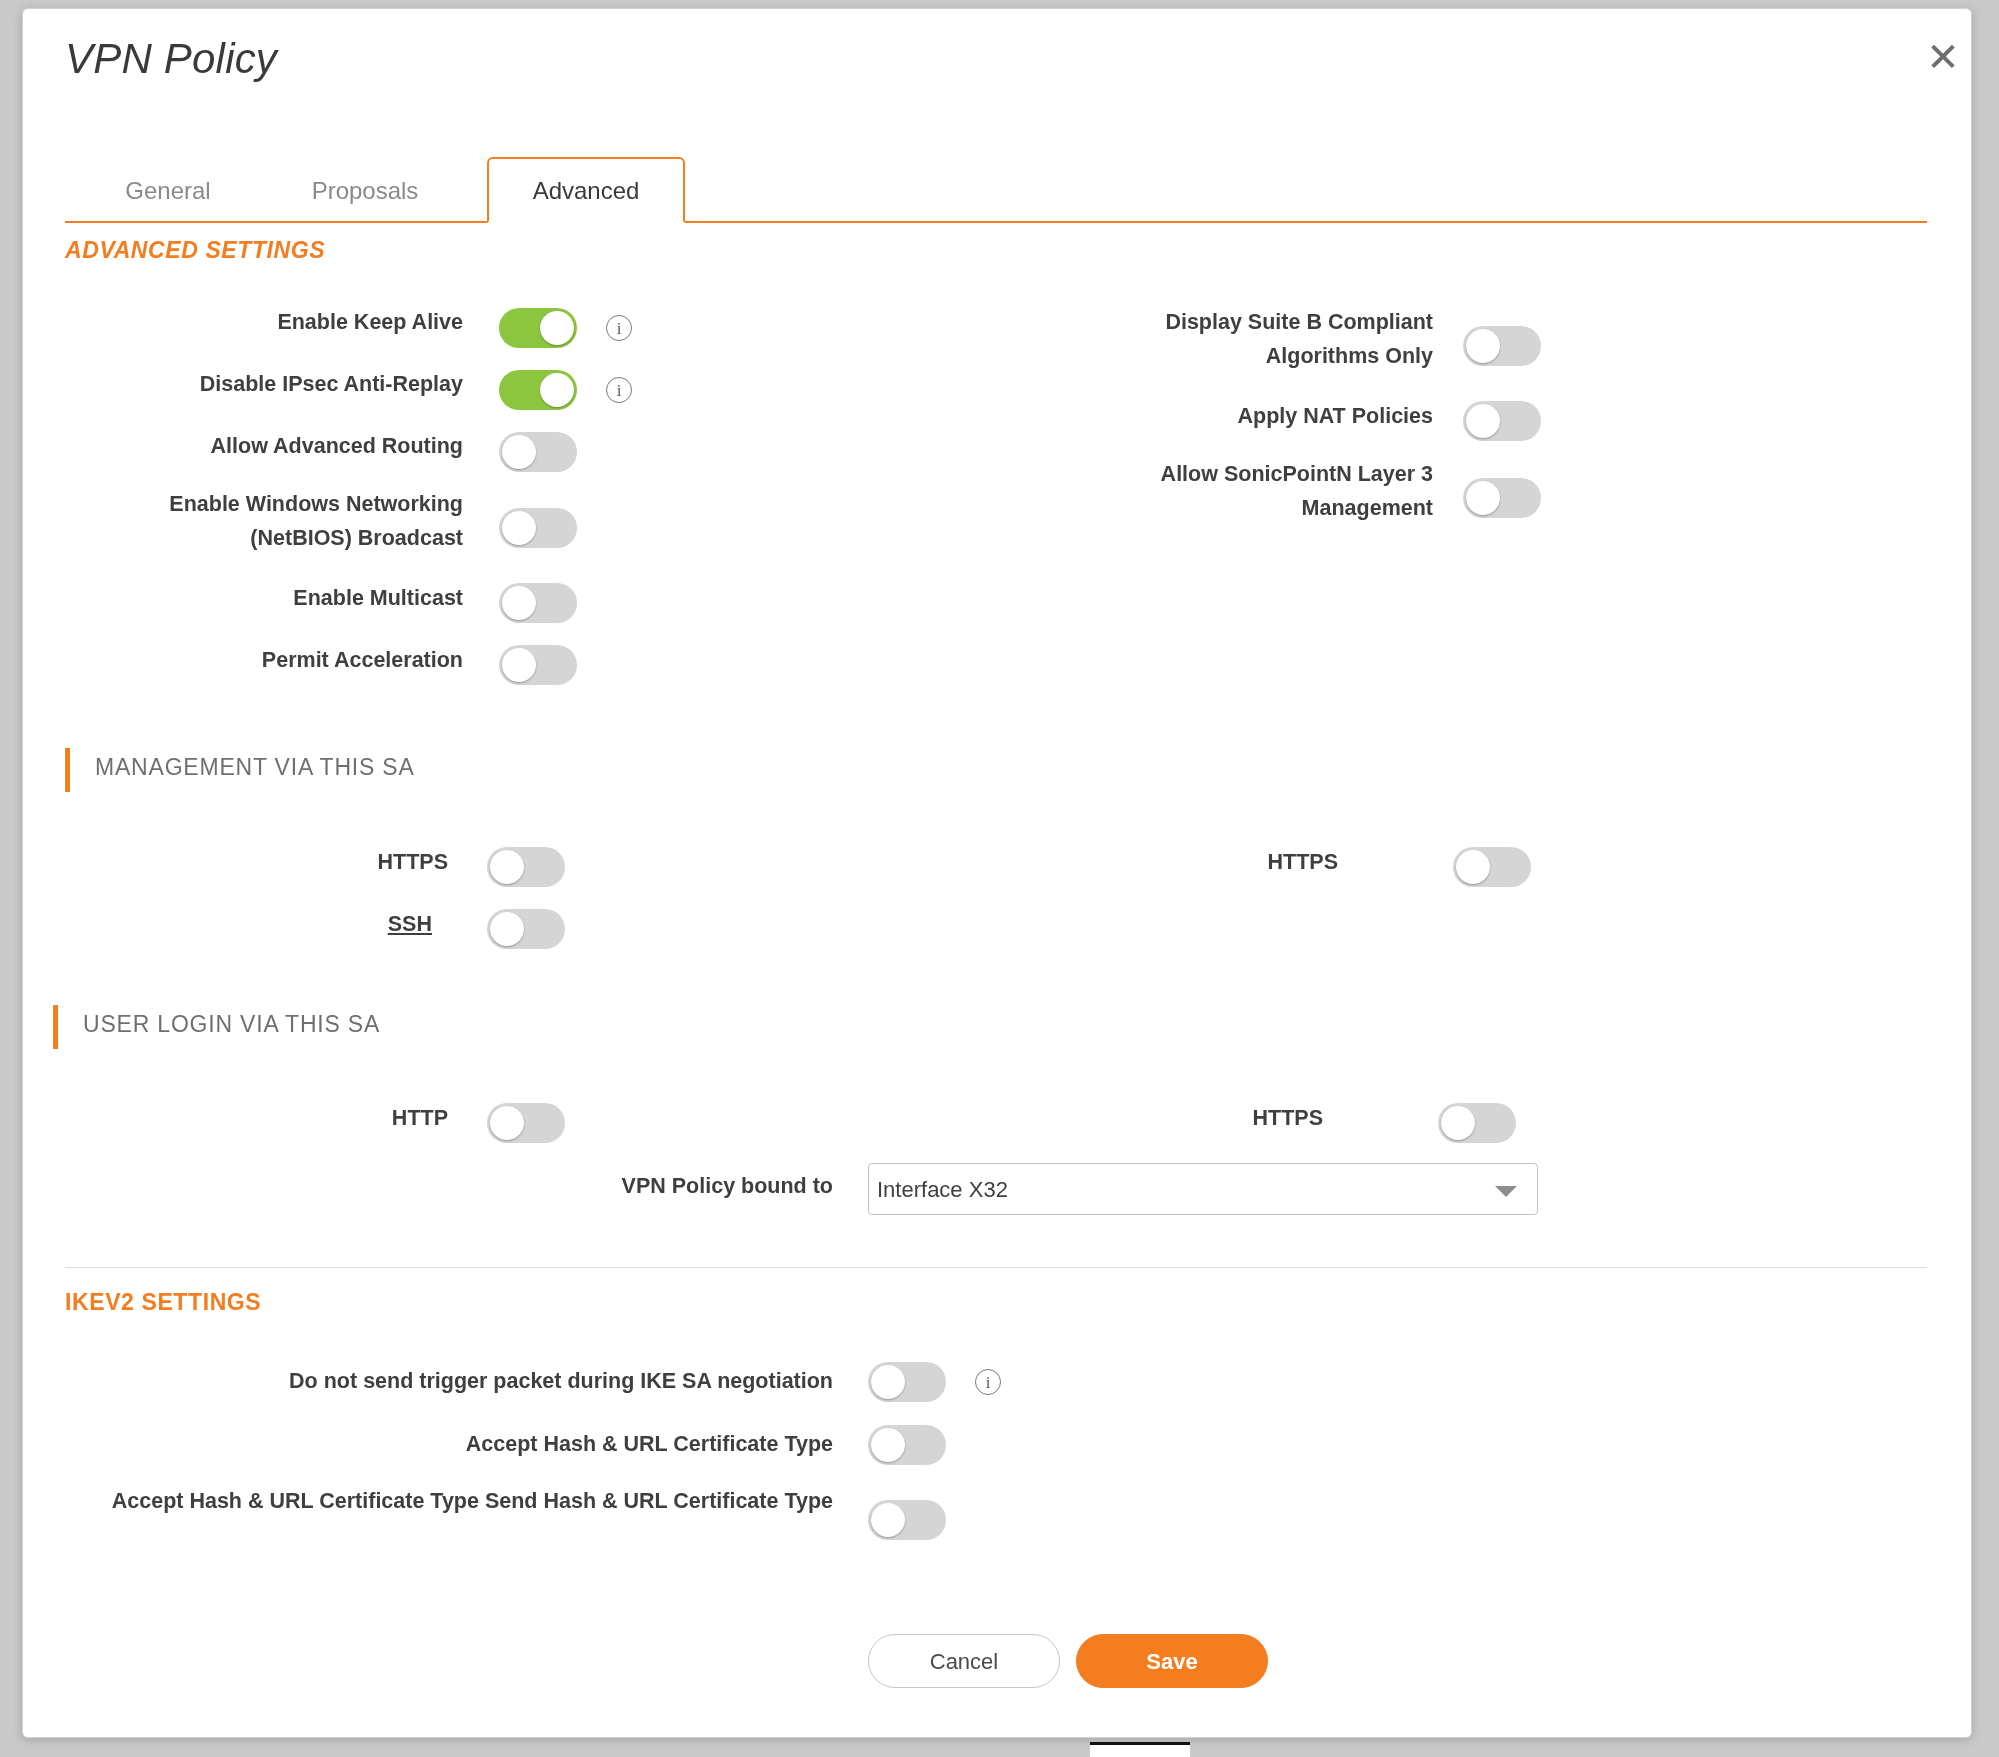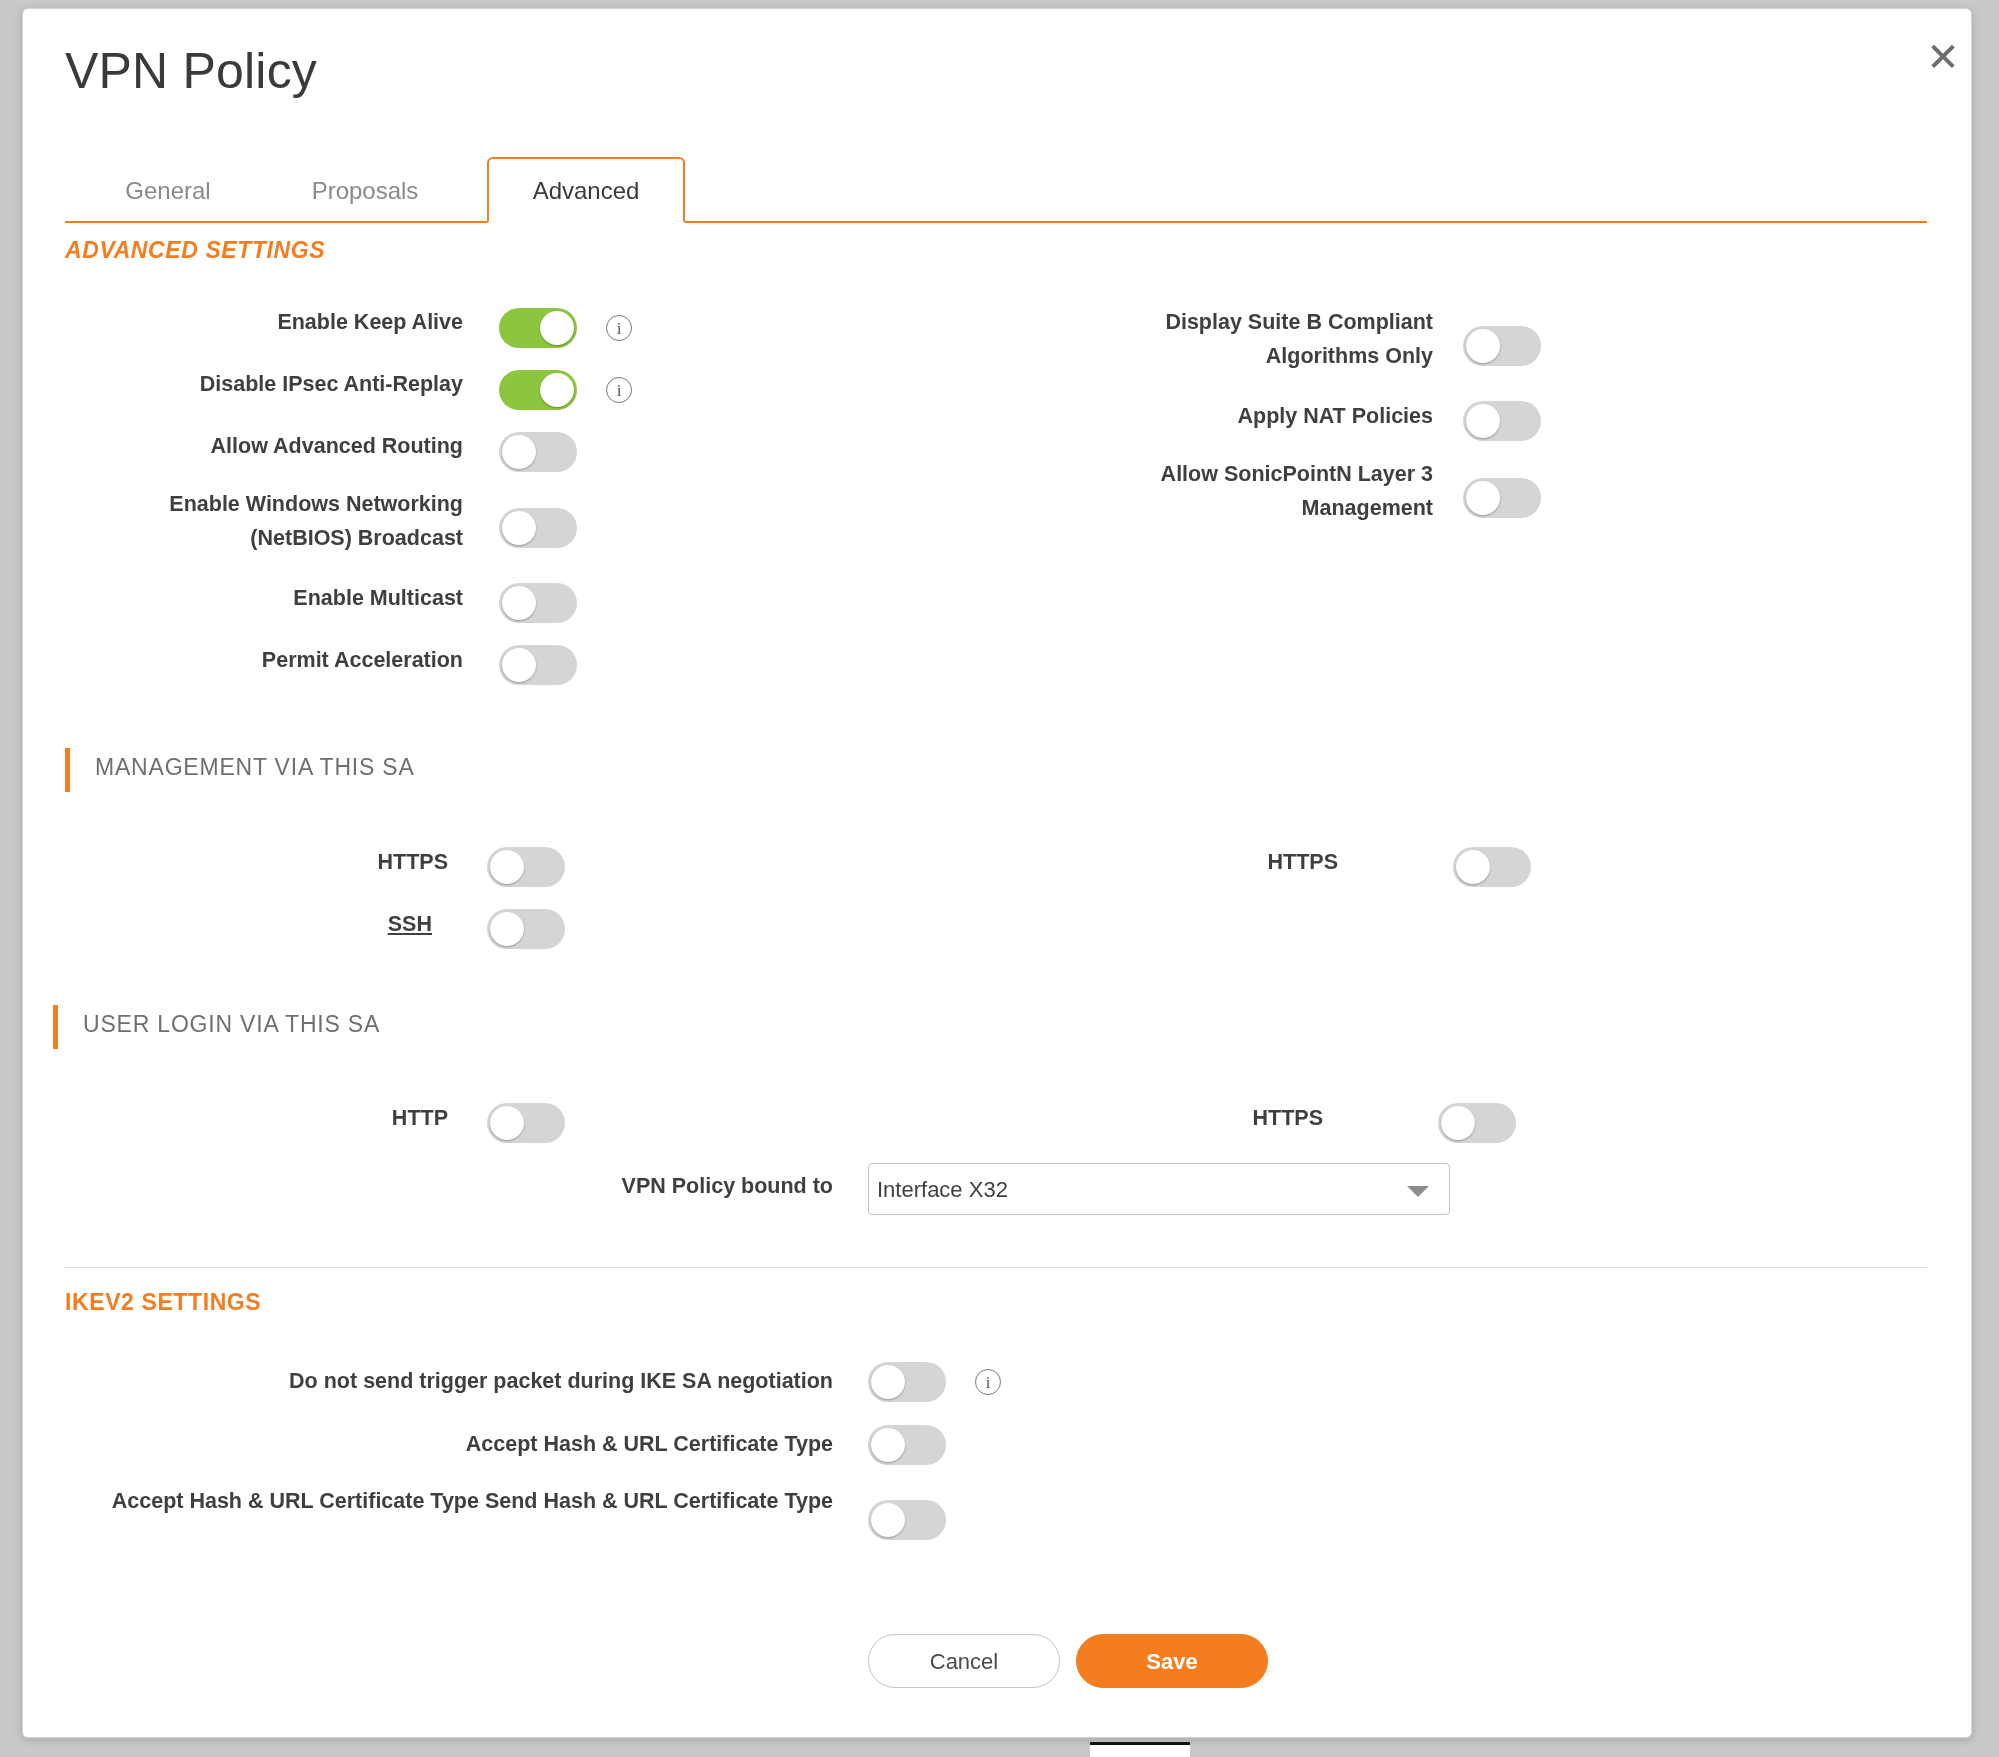--- a/index.html
+++ b/index.html
@@ -38,24 +38,25 @@
     font-size: 40px;
     line-height: 40px;
     text-align: center;
     cursor: pointer;
     user-select: none;
     font-family: "Liberation Sans", sans-serif;
   }
   .title {
     position: absolute;
     left: 42px;
-    top: 33px;
-    font-size: 50px;
+    top: 26px;
+    font-size: 42px;
     color: #3a3a3a;
     letter-spacing: 0.2px;
+    font-style: italic;
   }
   .tabs {
     position: absolute;
     left: 42px;
     top: 142px;
     width: 1862px;
     height: 72px;
     border-bottom: 2px solid #f47d20;
     box-sizing: border-box;
     display: flex;
@@ -300,21 +301,21 @@
     <div class="toggle" style="left:464px; top:1094px;">
         <div class="knob"></div>
       </div>
 
     <div class="lbl" style="left:1095px; top:1092px; width:205px;">HTTPS</div>
     <div class="toggle" style="left:1415px; top:1094px;">
         <div class="knob"></div>
       </div>
 
     <div class="lbl" style="left:450px; top:1160px; width:360px;">VPN Policy bound to</div>
-    <div class="select" style="left:845px; top:1154px; width:582px;padding-left:8px;">
+    <div class="select" style="left:845px; top:1154px; width:670px;padding-left:8px;">
       <span>Interface X32</span>
       <span class="caret"></span>
     </div>
 
     <div class="divider" style="left:42px; top:1258px; width:1862px;"></div>
 
     <div class="section-head" style="left:42px; top:1280px;">IKEV2 SETTINGS</div>
 
     <div class="lbl" style="left:60px; top:1355px; width:750px;">Do not send trigger packet during IKE SA negotiation</div>
     <div class="toggle" style="left:845px; top:1353px;">

